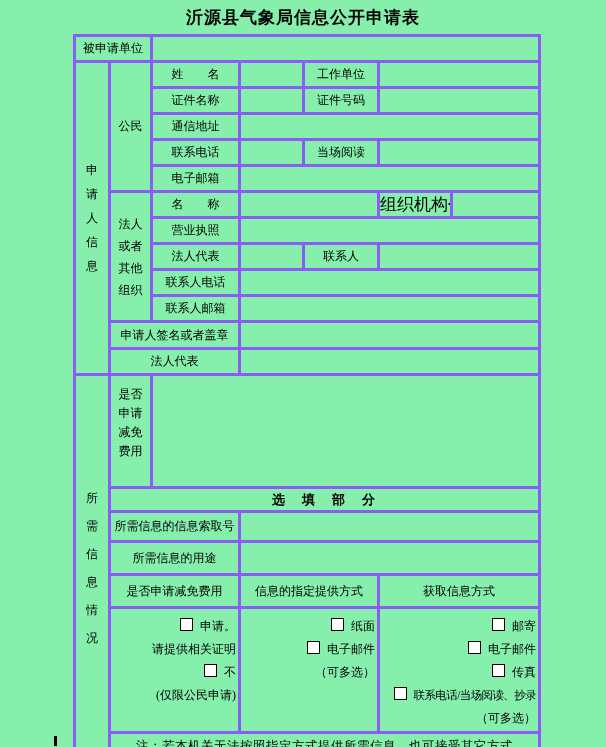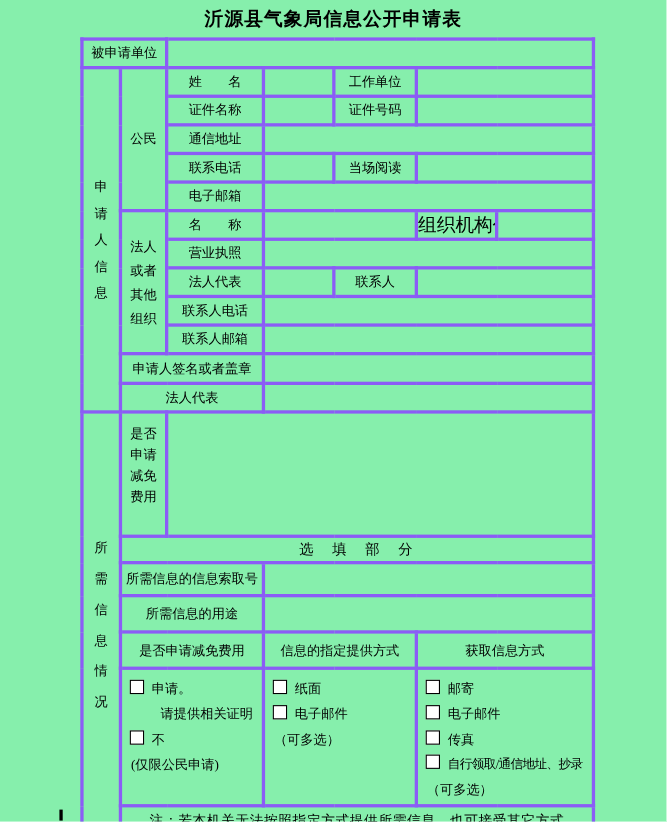--- a/index.html
+++ b/index.html
@@ -18,23 +18,23 @@
   }
   td{
     border:3px solid #8b5cf6;padding:0;font-size:12px;
     text-align:center;vertical-align:middle;overflow:hidden;
   }
   td.lbl{white-space:nowrap;}
   .vert1{width:14px;margin:0 auto;word-break:break-all;line-height:24px;text-align:center;}
   .vert1b{width:14px;margin:12px auto;word-break:break-all;line-height:28px;}
   .vert2{width:28px;margin:0 auto;word-break:break-all;line-height:22px;}
   .vert3{width:28px;margin:0 auto;word-break:break-all;line-height:19px;position:relative;top:-8px;}
-  td.optional-hdr{font-weight:normal;font-size:13px;letter-spacing:2px;}
+  td.optional-hdr{font-weight:bold;font-size:13px;letter-spacing:2px;}
   td.opts{
-    text-align:left;vertical-align:top;padding:7px 2px 0 7px;line-height:20px;
+    text-align:right;vertical-align:top;padding:7px 2px 0 7px;line-height:20px;
   }
   .line{white-space:nowrap;margin-bottom:3px;}
   .line.indent{padding-left:28px;}
   .line.small-indent{padding-left:1px;}
   .line.tight{letter-spacing:-0.6px;font-size:11.5px;}
   .cb{
     display:inline-block;width:11px;height:11px;border:1px solid #000;
     margin-right:7px;vertical-align:-1px;background:#fff;
   }
   td.note-cell{font-size:12.5px;letter-spacing:0.5px;}
@@ -182,21 +182,21 @@
       </td>
       <td colspan="2" class="opts">
         <div class="line"><span class="cb"></span><span>纸面</span></div>
         <div class="line"><span class="cb"></span><span>电子邮件</span></div>
         <div class="line small-indent">（可多选）</div>
       </td>
       <td colspan="2" class="opts">
         <div class="line"><span class="cb"></span><span>邮寄</span></div>
         <div class="line"><span class="cb"></span><span>电子邮件</span></div>
         <div class="line"><span class="cb"></span><span>传真</span></div>
-        <div class="line tight"><span class="cb"></span><span>自行领取/通信地址、抄录</span></div>
+        <div class="line tight"><span class="cb"></span><span>联系电话/当场阅读、抄录</span></div>
         <div class="line small-indent">（可多选）</div>
       </td>
     </tr>
 
     <tr style="height:28px">
       <td colspan="6" class="note-cell">注：若本机关无法按照指定方式提供所需信息，也可接受其它方式</td>
     </tr>
   </tbody>
     </table>
 

